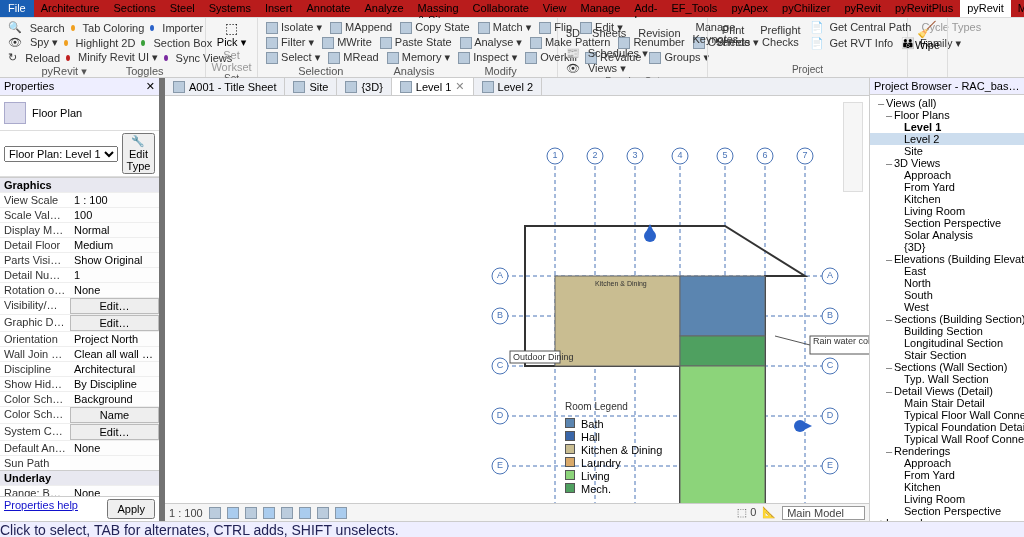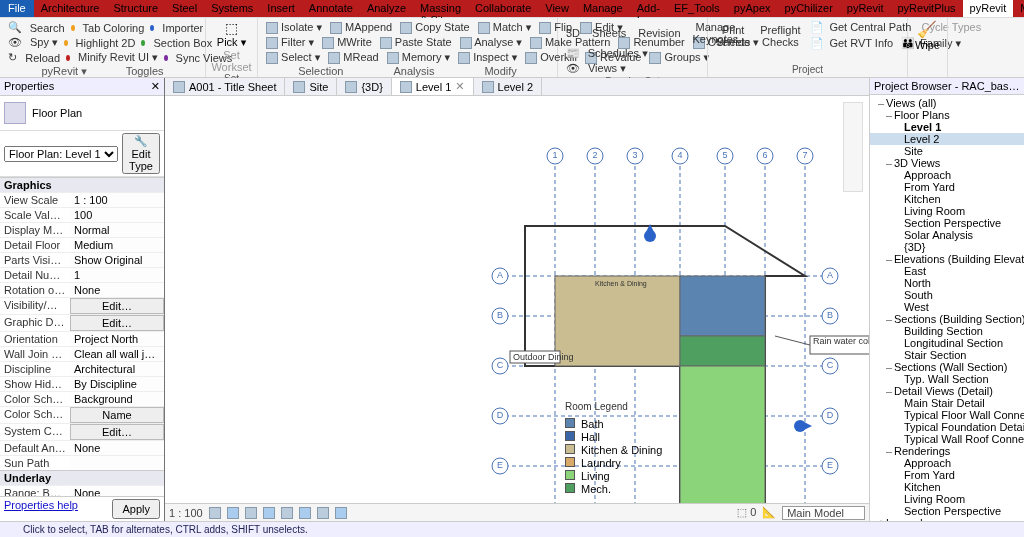--- a/index.html
+++ b/index.html
@@ -11,21 +11,21 @@
 
 .ribbon { background: #f5f5f5; border-bottom: 1px solid #ccc; height: 60px; display: flex; }
 .ribbon-group { border-right: 1px solid #ddd; padding: 2px 6px; display: flex; flex-direction: column; }
 .ribbon-row { display: flex; gap: 4px; align-items: center; flex-wrap: nowrap; white-space: nowrap; }
 .ribbon-row span, .ribbon-row a { color: #333; padding: 1px 2px; white-space: nowrap; }
 .ribbon-label { text-align: center; font-size: 10px; color: #555; margin-top: auto; }
 .bullet { display:inline-block; width:6px; height:6px; border-radius:50%; background:#999; margin-right:2px;}
 .bullet.o{background:#f0a020}.bullet.b{background:#2a62c9}.bullet.g{background:#3aa03a}.bullet.r{background:#c02020}.bullet.p{background:#7a2aa0}
 
 .main { flex: 1; display: flex; min-height: 0; }
-.props { width: 165px; border-right: 1px solid #737373; display: flex; flex-direction: column; overflow: hidden; background:#fff;}
+.props { width: 165px; border-right: 6px solid #737373; display: flex; flex-direction: column; overflow: hidden; background:#fff;}
 .props-head { display:flex; justify-content:space-between; background:#eef; padding:2px 4px; border-bottom:1px solid #ccc;}
 .type-sel { display:flex; align-items:center; gap:6px; padding:6px 4px; border-bottom:1px solid #ddd;}
 .type-sel .ico{width:22px;height:22px;background:#dde;border:1px solid #aac;}
 .inst-row{display:flex;gap:4px;padding:2px 4px;border-bottom:1px solid #ddd;align-items:center;}
 .inst-row select{flex:1;font-size:11px;}
 .pg{overflow-y:auto;flex:1;}
 .pg .grp{background:#e8e8f0;padding:1px 4px;font-weight:600;border-top:1px solid #ccc;}
 .pg .row{display:flex;border-top:1px solid #eee;}
 .pg .row .k{width:70px;padding:1px 4px;color:#333;white-space:nowrap;overflow:hidden;text-overflow:ellipsis;}
 .pg .row .v{flex:1;padding:1px 4px;background:#fdfdfd;white-space:nowrap;overflow:hidden;text-overflow:ellipsis;}
@@ -49,42 +49,42 @@
 .wall{stroke:#333;stroke-width:2;fill:none;}
 .room{stroke:#666;stroke-width:1;}
 .lbl{font-size:9px;fill:#333;}
 
 .legend{position:absolute;left:400px;top:305px;}
 .legend-title{font-size:10px;color:#333;margin-bottom:6px;}
 .legend-row{display:flex;gap:6px;margin:1px 0;}
 .legend-sw{width:10px;height:10px;border:1px solid #555;}
 
 .viewbar{height:18px;border-top:1px solid #ccc;background:#f5f5f5;display:flex;align-items:center;gap:6px;padding:0 4px;font-size:10px;color:#444;}
-.status{height:16px;background:#eef;border-top:1px solid #ccc;display:flex;align-items:center;padding:0 23px;color:#225;font-size:10px;}
+.status{height:16px;background:#eef;border-top:1px solid #ccc;display:flex;align-items:center;padding:0 0;color:#225;font-size:14px;}
 
 .browser{width:155px;border-left:1px solid #ccc;display:flex;flex-direction:column;background:#fff;}
 .browser-head{background:#eef;padding:2px 4px;border-bottom:1px solid #ccc;white-space:nowrap;overflow:hidden;text-overflow:ellipsis;}
 .tree{flex:1;overflow:auto;padding:2px 0;}
 .tn{padding:0 2px 0 6px;white-space:nowrap;cursor:default;}
 .tn .tw{display:inline-block;width:10px;text-align:center;color:#666;}
 .tn.d1{padding-left:14px}.tn.d2{padding-left:24px}
 .tn.sel{background:#cde;}
 .tn.bold{font-weight:600;}
 
 .ph-link{color:#11c;text-decoration:underline;}
 .tiny-ico{display:inline-block;width:12px;height:12px;background:#bcd;border:1px solid #89a;vertical-align:middle;}
 .tiny-ico.g{background:#ace;}
 </style>
 </head>
 <body>
 
 <div class="menu-bar" id="menu-bar">
     <span class="file">File</span>
     <span>Architecture</span>
-    <span>Structure</span>
+    <span>Sections</span>
     <span>Steel</span>
     <span>Systems</span>
     <span>Insert</span>
     <span>Annotate</span>
     <span>Analyze</span>
     <span>Massing &amp; Site</span>
     <span>Collaborate</span>
     <span>View</span>
     <span>Manage</span>
     <span>Add-Ins</span>

